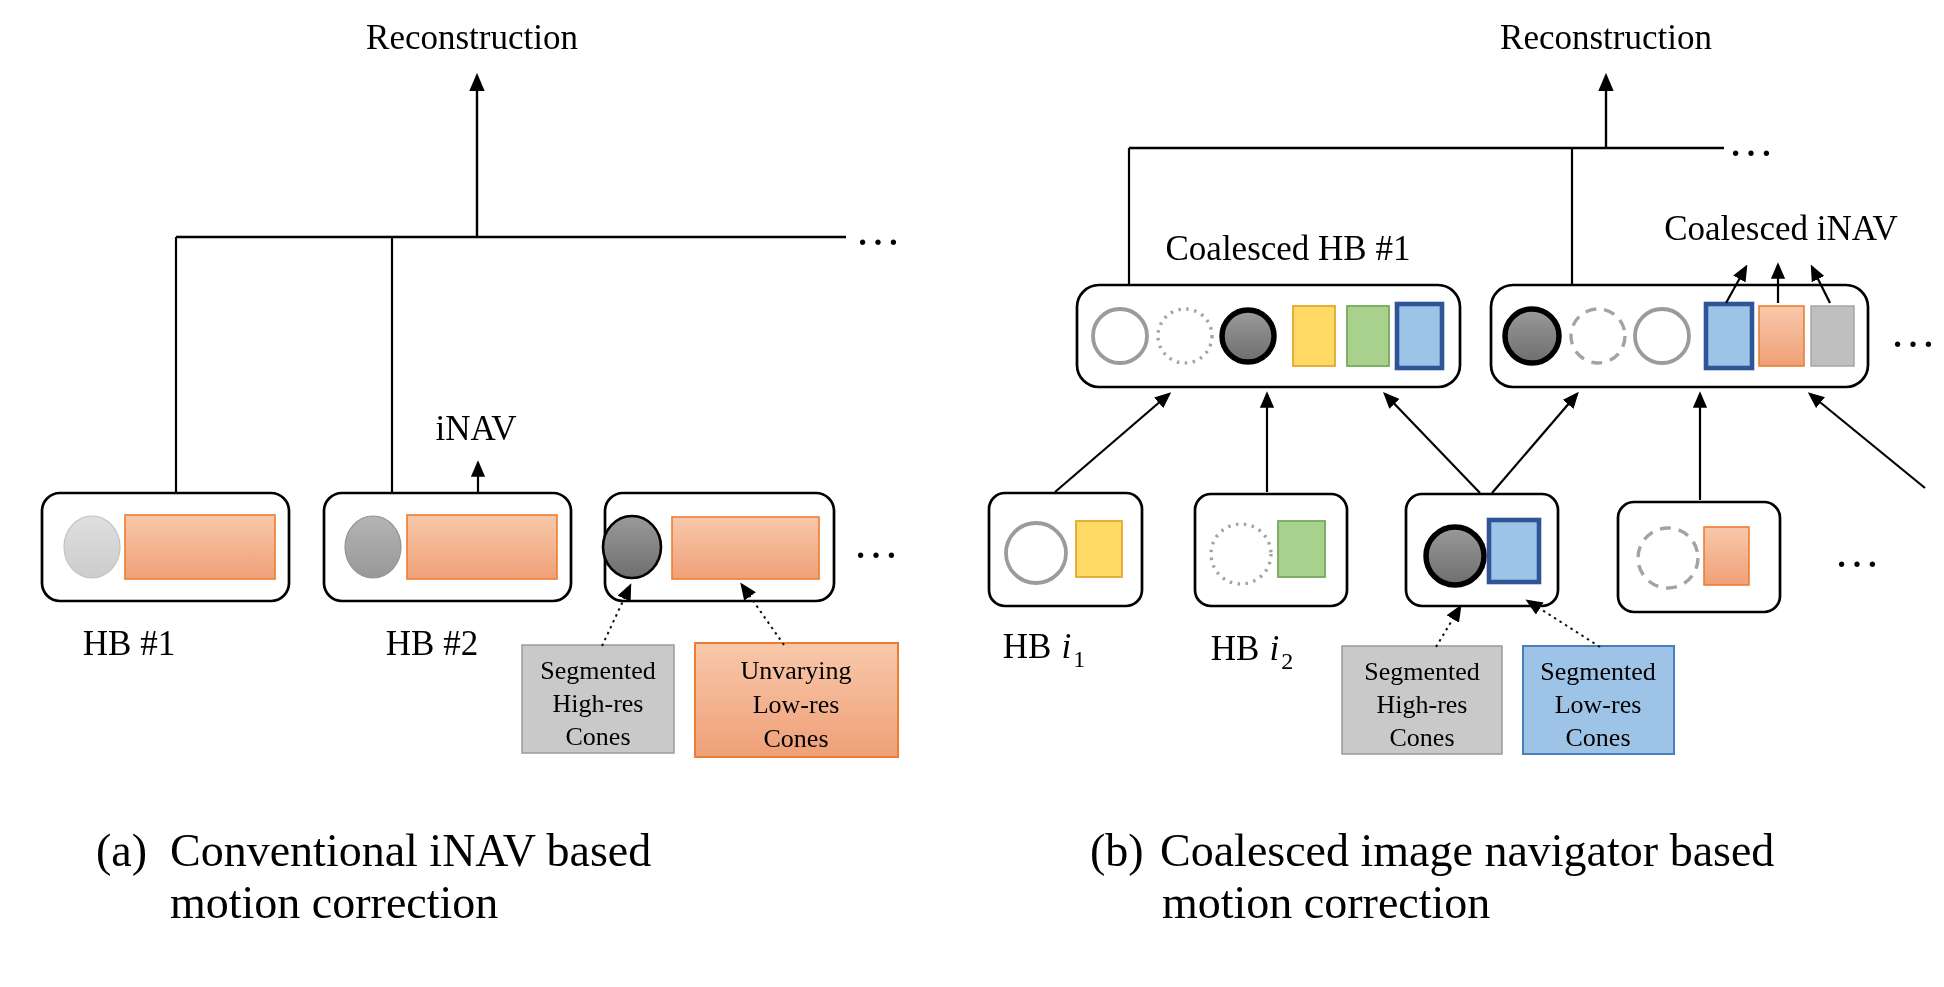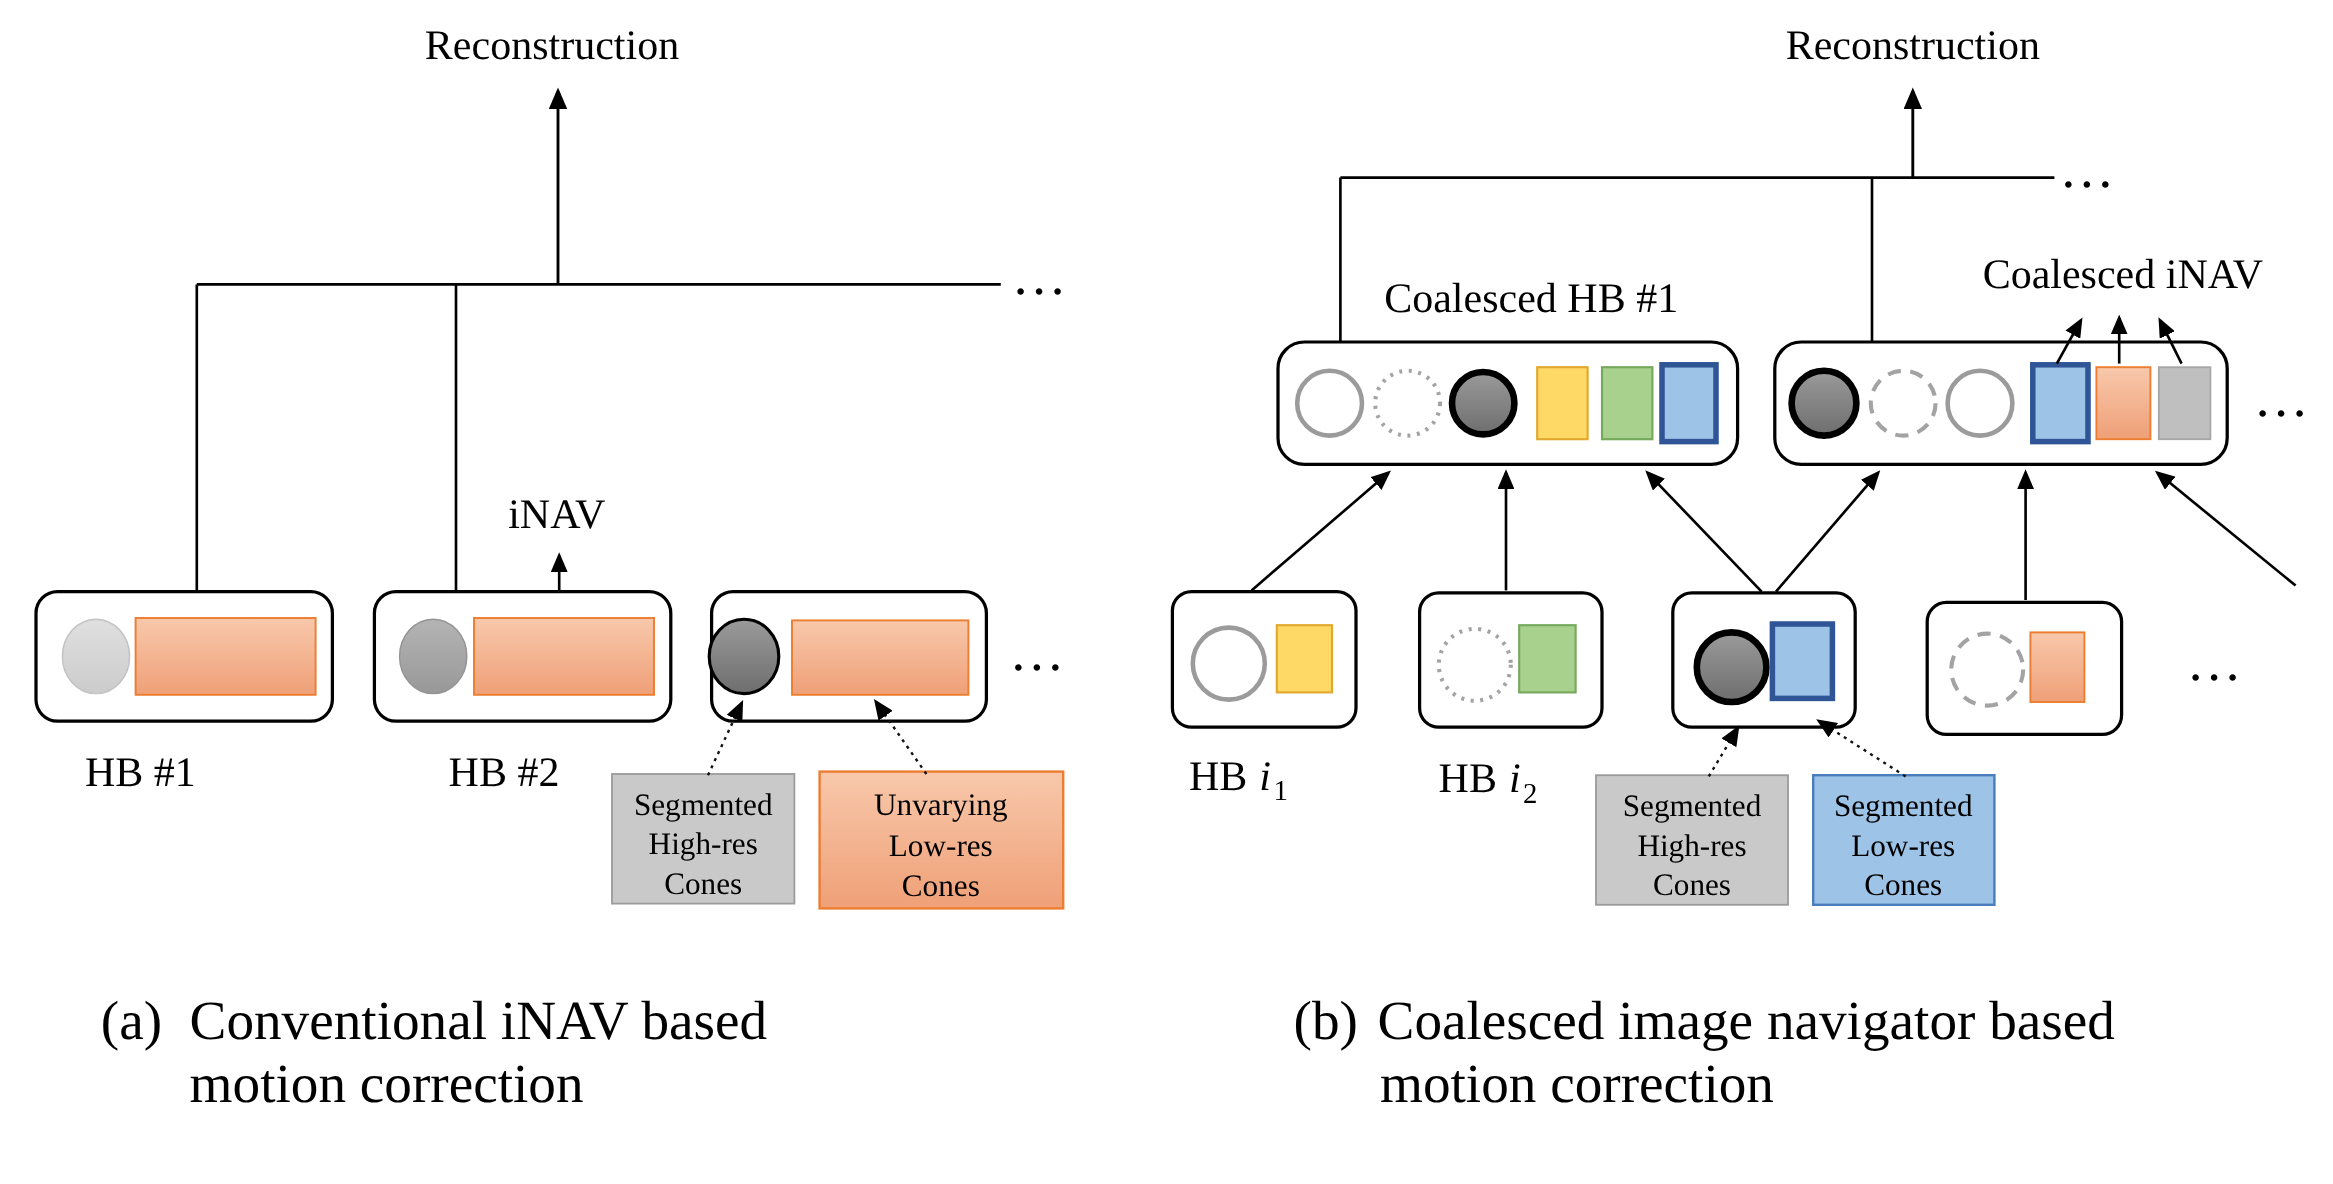--- a/index.html
+++ b/index.html
@@ -1,16 +1,16 @@
 <!DOCTYPE html>
 <html><head>
 <meta charset="utf-8">
 <style>
   html,body{margin:0;padding:0;background:#ffffff;}
-  .stage{width:1540px;height:987px;position:relative;background:#fff;}
+  .stage{width:1540px;height:987px;position:relative;background:#fff;padding-left:12px;}
   svg{display:block;}
   .lbl{font-family:"Liberation Serif","DejaVu Serif",serif;fill:#000;}
   .t35{font-size:35px;}
   .t46{font-size:46px;}
   .t26{font-size:26px;}
   .tdots{font-size:46px;letter-spacing:4px;}
   .ln{stroke:#000;stroke-width:2.4;fill:none;}
   .lnthin{stroke:#000;stroke-width:2.2;fill:none;}
   .bx{fill:#ffffff;stroke:#000;stroke-width:2.7;}
   .dotln{stroke:#111;stroke-width:2;stroke-dasharray:2.5 4;fill:none;}

